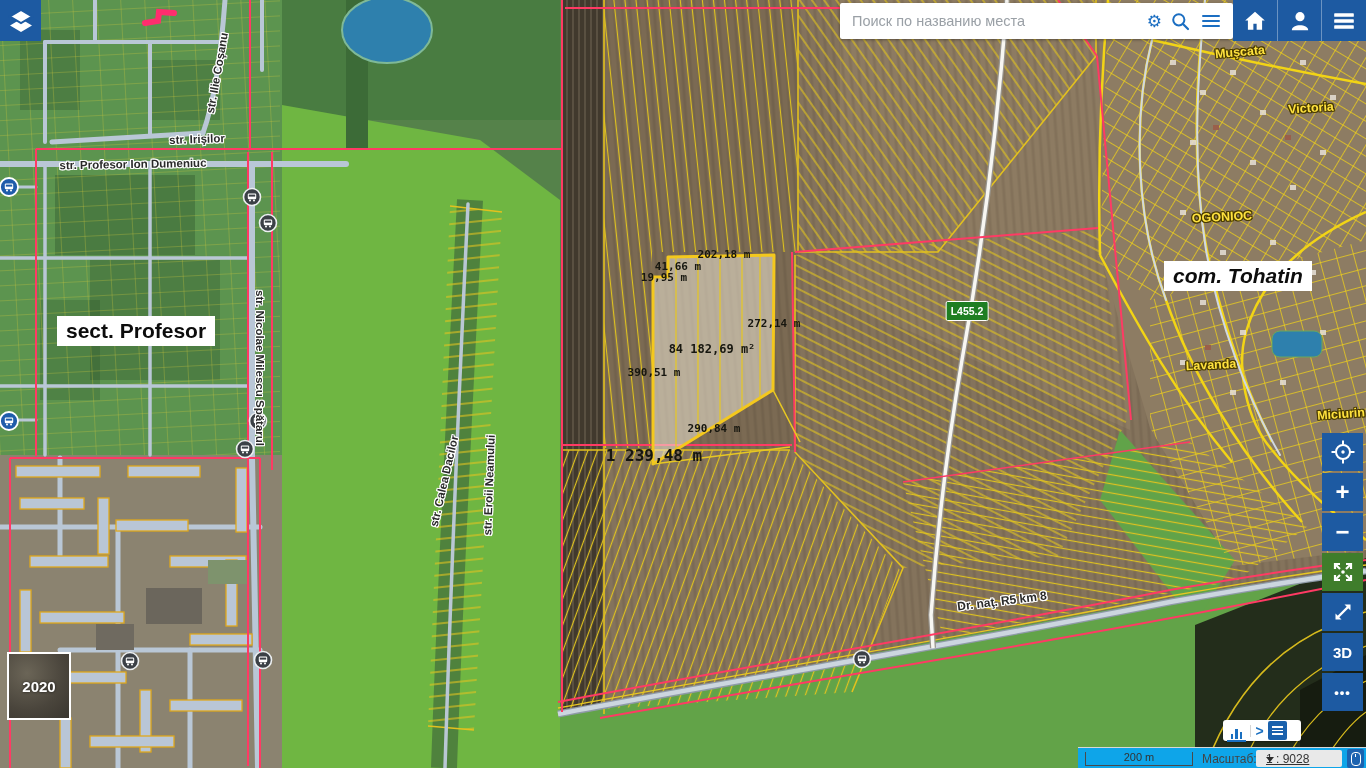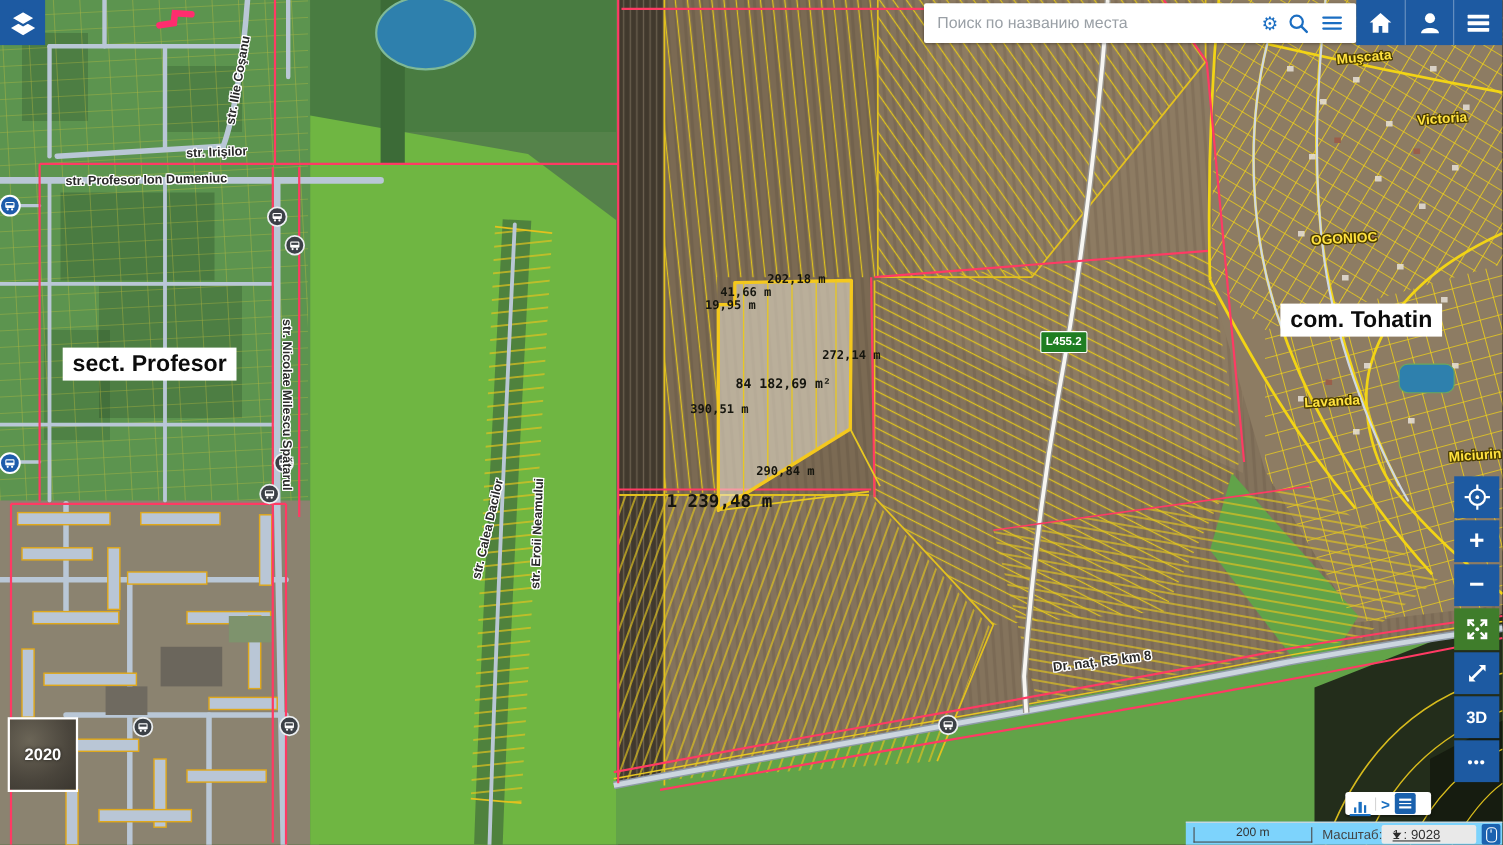--- a/index.html
+++ b/index.html
@@ -61,21 +61,21 @@
     justify-content:center;gap:2px;padding-bottom:5px;cursor:pointer;}
   .mini .chartcell i{display:block;width:2.5px;background:#1a6fc0;}
   .mini .chartcell em{position:absolute;left:4px;bottom:2px;width:19px;height:2px;background:#1a6fc0;}
   .mini .sep{width:1px;height:12px;background:#d5d5d5;}
   .mini .next{width:17px;text-align:center;color:#1a6fc0;font:700 14px "Liberation Sans",sans-serif;cursor:pointer;}
   .mini .legend{width:19px;height:19px;margin-right:1px;background:#1a61ad;border-radius:2px;border:none;
     display:flex;flex-direction:column;align-items:center;justify-content:center;gap:2px;cursor:pointer;padding:0;}
   .mini .legend i{display:block;width:11px;height:1.6px;background:#fff;}
 
   
-  .bbar{position:absolute;left:1078px;top:747px;width:288px;height:21px;background:#7dd3fc;border-top:1px solid #d8d8d8;}
+  .bbar{position:absolute;left:1078px;top:747px;width:288px;height:21px;background:#0ea5e9;border-top:1px solid #d8d8d8;}
   .scalebar{position:absolute;left:7px;bottom:3px;width:106px;height:13px;
     border-left:1.5px solid #4a4a4a;border-right:1.5px solid #4a4a4a;border-bottom:1.5px solid #4a4a4a;
     text-align:center;font:400 11px "Liberation Sans",sans-serif;color:#333;line-height:11px;}
   .scale-label{position:absolute;left:124px;top:4px;font:400 12px "Liberation Sans",sans-serif;color:#444;}
   .scale-select{position:absolute;left:178px;top:2px;width:86px;height:17px;background:#e9e9e9;border-radius:2px;cursor:pointer;}
   .scale-select span{position:absolute;left:10px;top:2px;font:400 12px "Liberation Sans",sans-serif;color:#333;text-decoration:underline;}
   .scale-select .chev{position:absolute;right:7px;top:7px;width:0;height:0;
     border-left:4px solid transparent;border-right:4px solid transparent;border-top:5px solid #2b2b2b;}
   .mouse-btn{position:absolute;right:2px;top:1px;width:17px;height:19px;background:#1b62b0;border:none;
     border-radius:2px;cursor:pointer;display:flex;align-items:center;justify-content:center;padding:0;}
@@ -388,21 +388,21 @@
   <div class="street" style="left:489px;top:485px;transform:translate(-50%,-50%) rotate(-88deg);">str. Eroii Neamului</div>
   <div class="street" style="left:1002px;top:601px;font-size:12px;transform:translate(-50%,-50%) rotate(-7deg);">Dr. naţ. R5 km 8</div>
 
   <div class="loc" style="left:1240px;top:52px;transform:translate(-50%,-50%) rotate(-5deg);">Muşcata</div>
   <div class="loc" style="left:1311px;top:108px;transform:translate(-50%,-50%) rotate(-4deg);">Victoria</div>
   <div class="loc" style="left:1222px;top:217px;transform:translate(-50%,-50%) rotate(-3deg);">OGONIOC</div>
   <div class="loc" style="left:1211px;top:365px;transform:translate(-50%,-50%) rotate(-3deg);">Lavanda</div>
   <div class="loc" style="left:1341px;top:414px;transform:translate(-50%,-50%) rotate(-4deg);">Miciurin</div>
 
   <div class="areabox" style="left:57px;top:316px;">sect. Profesor</div>
-  <div class="areabox" style="left:1164px;top:276px;">com. Tohatin</div>
+  <div class="areabox" style="left:1164px;top:261px;font-style:italic;">com. Tohatin</div>
 
   <div class="badge" style="left:967px;top:311px;">L455.2</div>
 
   <div class="meas" style="left:724px;top:254px;">202,18 m</div>
   <div class="meas" style="left:678px;top:266px;">41,66 m</div>
   <div class="meas" style="left:664px;top:277px;">19,95 m</div>
   <div class="meas" style="left:774px;top:323px;">272,14 m</div>
   <div class="meas" style="left:712px;top:349px;font-size:12px;">84 182,69 m²</div>
   <div class="meas" style="left:654px;top:372px;">390,51 m</div>
   <div class="meas" style="left:714px;top:428px;">290,84 m</div>

